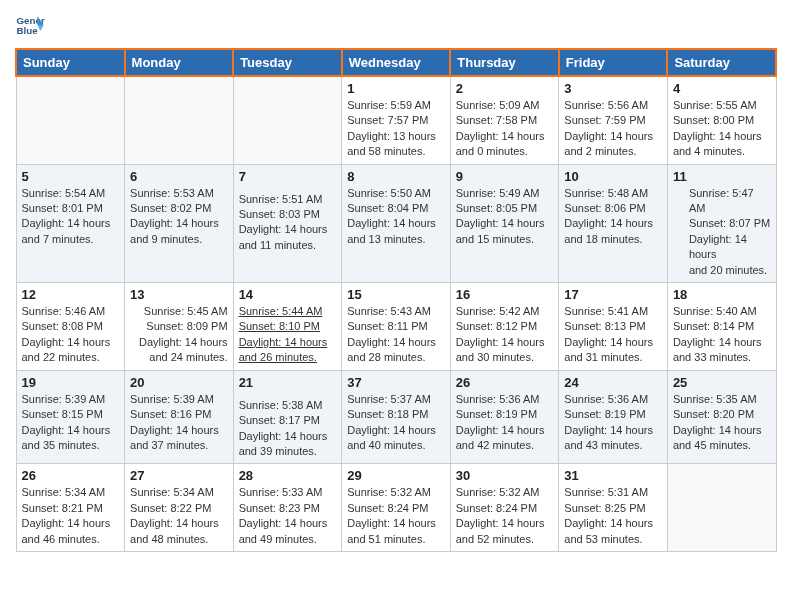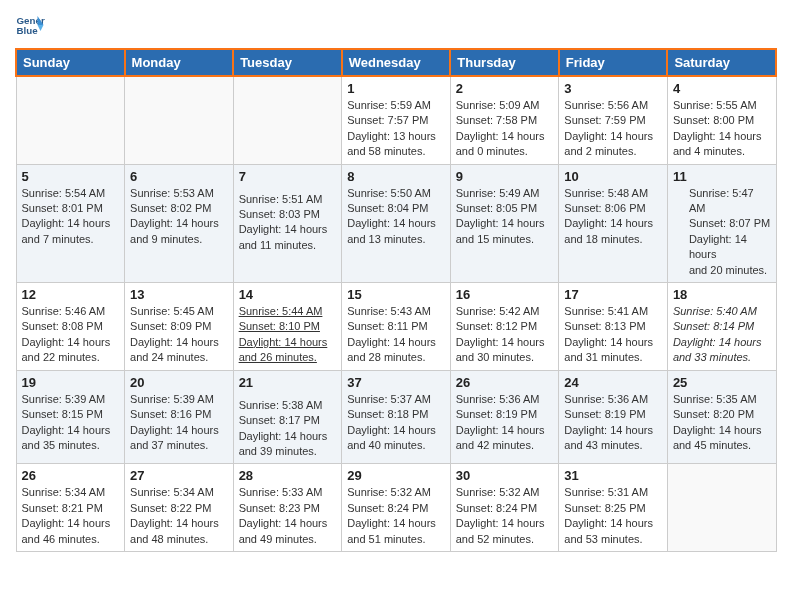--- a/index.html
+++ b/index.html
@@ -210,21 +210,21 @@
         <tr class="week-row">
           <td>
             <div class="day-number">12</div>
             <div class="day-info" style="white-space: pre-line;">Sunrise: 5:46 AM
 Sunset: 8:08 PM
 Daylight: 14 hours
 and 22 minutes.</div>
           </td>
           <td>
             <div class="day-number">13</div>
-            <div class="day-info" style="white-space: pre-line;">Sunrise: 5:45 AM
+            <div class="day-info" style="white-space: pre-line; text-align: right;">Sunrise: 5:45 AM
 Sunset: 8:09 PM
 Daylight: 14 hours
 and 24 minutes.</div>
           </td>
           <td>
             <div class="day-number">14</div>
             <div class="day-info" style="white-space: pre-line; text-decoration: underline;">Sunrise: 5:44 AM
 Sunset: 8:10 PM
 Daylight: 14 hours
 and 26 minutes.</div>
@@ -245,21 +245,21 @@
           </td>
           <td>
             <div class="day-number">17</div>
             <div class="day-info" style="white-space: pre-line;">Sunrise: 5:41 AM
 Sunset: 8:13 PM
 Daylight: 14 hours
 and 31 minutes.</div>
           </td>
           <td>
             <div class="day-number">18</div>
-            <div class="day-info" style="white-space: pre-line; font-style: italic;">Sunrise: 5:40 AM
+            <div class="day-info" style="white-space: pre-line;">Sunrise: 5:40 AM
 Sunset: 8:14 PM
 Daylight: 14 hours
 and 33 minutes.</div>
           </td>
         </tr>
         <tr class="week-row alt-row">
           <td>
             <div class="day-number">19</div>
             <div class="day-info" style="white-space: pre-line;">Sunrise: 5:39 AM
 Sunset: 8:15 PM

